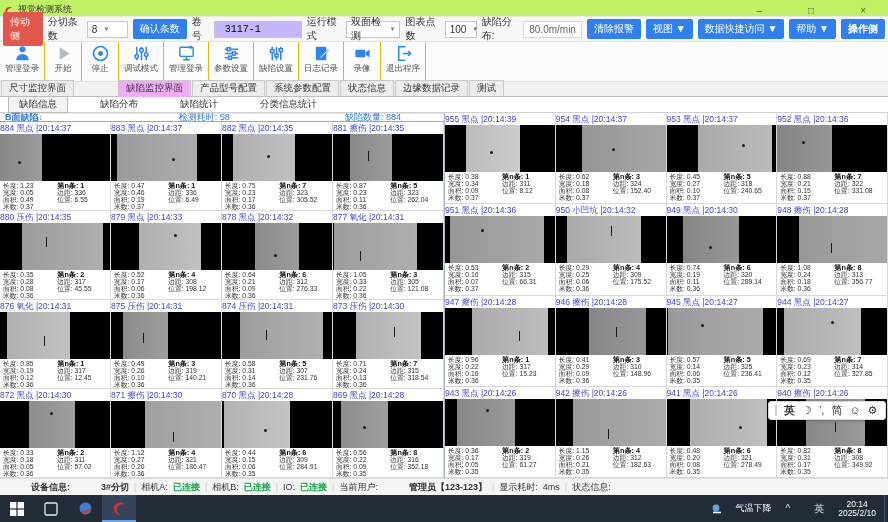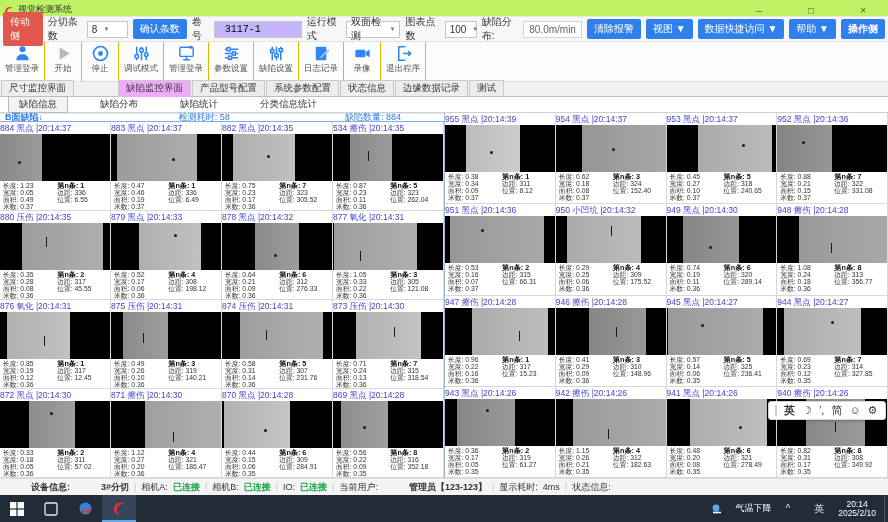--- a/index.html
+++ b/index.html
@@ -303,21 +303,21 @@
         </div>
         <div class="col r">
           <div class="b">第n条: 7</div>
           <div>边距: 323</div>
           <div>位置: 305.52</div>
         </div>
       </div>
     </div>
 
     <div class="cell">
-      <div class="cell-head">534 擦伤 |20:14:35</div>
+      <div class="cell-head">881 擦伤 |20:14:35</div>
       <div class="cell-img">
         <div class="strip" style="left: 15%; width: 39%; background: linear-gradient(90deg, rgb(137, 137, 137), rgb(155, 155, 155));">
           <div class="defect-mark" style="left: 43%; top: 37%; width: 1px; height: 10px; border-radius: 0px;"></div>
         </div>
       </div>
       <div class="cell-info">
         <div class="col l">
           <div>长度: 0.87</div>
           <div>宽度: 0.23</div>
           <div>面积: 0.11</div>

